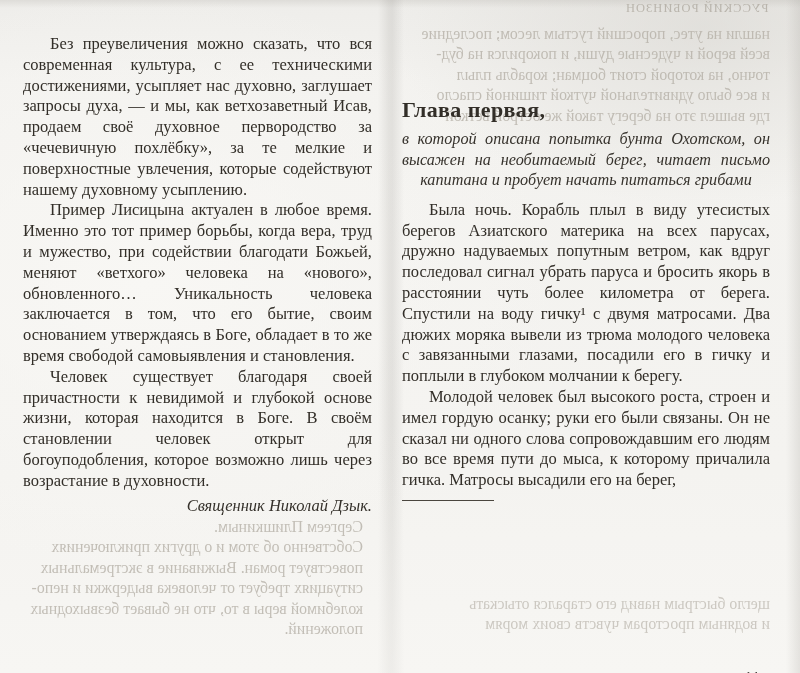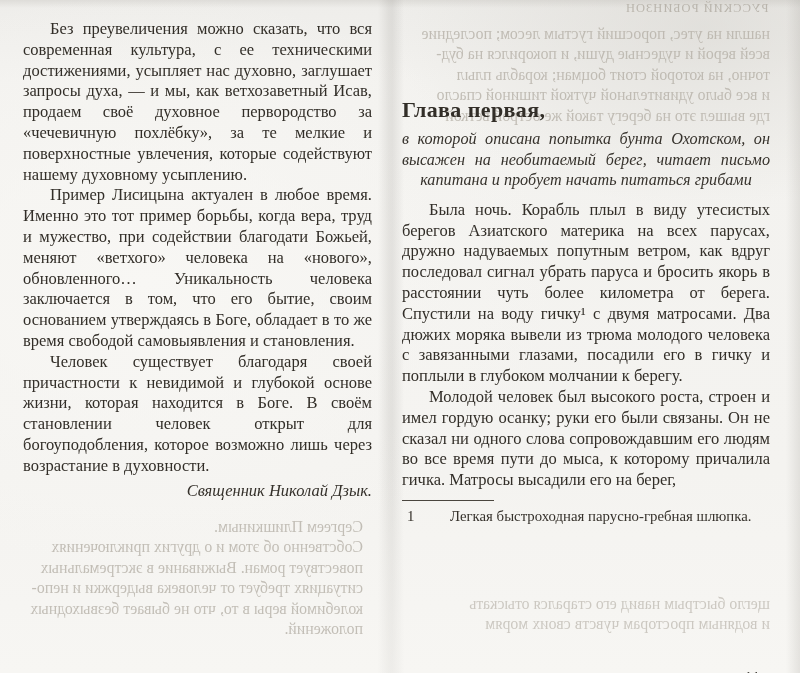--- a/index.html
+++ b/index.html
@@ -40,21 +40,21 @@
   .content{position:relative;z-index:2;}
 
   .para{
     margin:0;
     font-size:16.5px;line-height:20.8px;
     color:#322e28;
     text-align:justify;
     text-indent:27px;
     hyphens:auto;
   }
-  .page-left .content{padding-top:19px;}
+  .page-left .content{padding-top:34px;}
   .page-right .content{padding-top:99px;}
 
   .signature{
     margin:3px 0 0 0;
     font-size:16.5px;line-height:21px;
     font-style:italic;
     color:#35312b;
     text-align:right;
   }
 
@@ -163,19 +163,18 @@
       <div class="gline">щегло быстрым навид его старался отыскать</div>
       <div class="gline">и водяным просторам чувств своих морям</div>
     </div>
 
     <div class="content">
       <h1 class="chapter-title">Глава первая,</h1>
       <p class="chapter-subtitle">в которой описана попытка бунта Охотском, он высажен на необитаемый берег, читает письмо капитана и пробует начать питаться грибами</p>
       <p class="para">Была ночь. Корабль плыл в виду утесистых берегов Азиатского материка на всех парусах, дружно надуваемых попутным ветром, как вдруг последовал сигнал убрать паруса и бросить якорь в расстоянии чуть более километра от берега. Спустили на воду гичку¹ с двумя матросами. Два дюжих моряка вывели из трюма молодого человека с завязанными глазами, посадили его в гичку и поплыли в глубоком молчании к берегу.</p>
       <p class="para">Молодой человек был высокого роста, строен и имел гордую осанку; руки его были связаны. Он не сказал ни одного слова сопровождавшим его людям во все время пути до мыса, к которому причалила гичка. Матросы высадили его на берег,</p>
       <div class="footnote-rule"></div>
-      <p class="footnote"><span class="fn-marker">1</span><span>Легкая быстроходная парусно-гребная шлюпка.</span></p>
     </div>
 
     <div class="page-number">11</div>
   </section>
 
 </div>
 
 </body></html>

